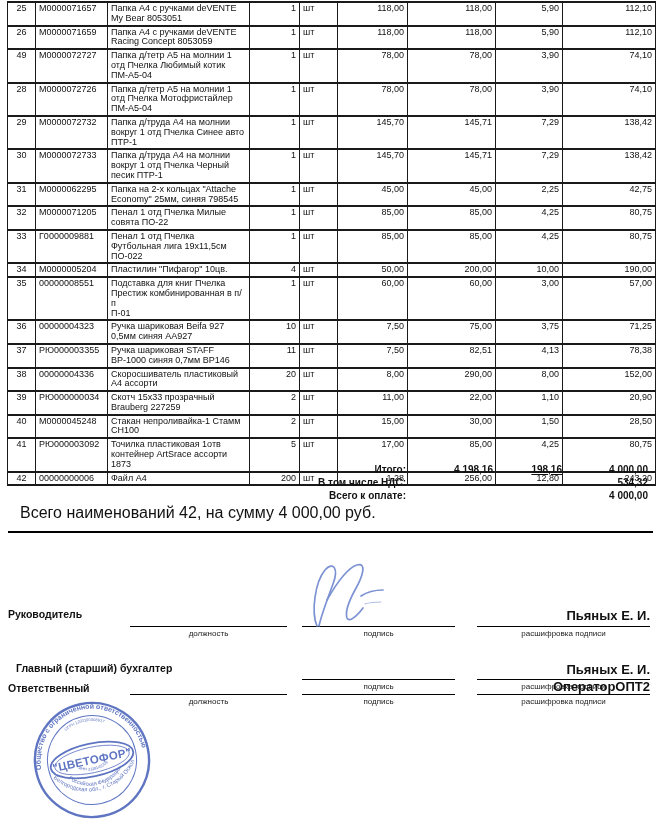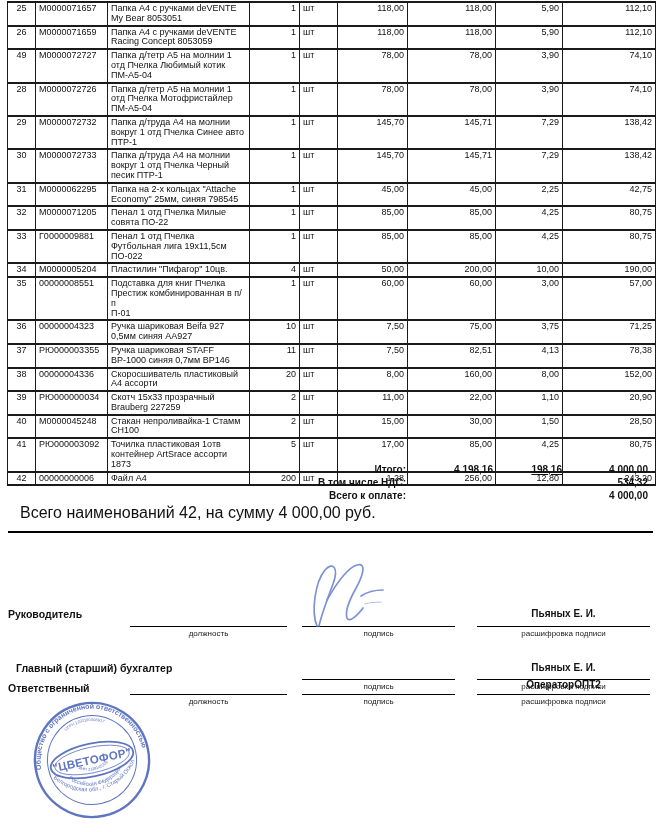--- a/index.html
+++ b/index.html
@@ -26,21 +26,21 @@
   .tot-row span{position:absolute; font-weight:bold; font-size:10px; white-space:nowrap;}
   .t-label{right:254px;}
   .t-sum{right:167px;}
   .t-vat{right:98px;text-decoration:underline;}
   .t-total{right:12px;}
   .summary{position:absolute; left:20px; width:645px; font-size:16px;}
   .summary .words{font-weight:bold; margin-top:3px;}
   .rule{position:absolute; left:8px; width:645px; border-top:2px solid #000;}
   
   .sig-role{position:absolute; left:8px; font-size:10.5px; font-weight:bold; white-space:nowrap;}
-  .sig-name{position:absolute; font-size:10px; font-weight:bold; text-align:center; white-space:nowrap;}
+  .sig-name{position:absolute; font-size:13px; font-weight:bold; text-align:right; white-space:nowrap;}
   .sig-line{position:absolute; border-top:1px solid #000; height:0;}
   .sig-sub{position:absolute; font-size:8px; color:#222; text-align:center; white-space:nowrap;}
   .ln-dolzh{left:130px; width:157px;}
   .ln-podp{left:302px; width:153px;}
   .ln-rassh{left:477px; width:173px;}
   .nm-rassh{left:477px; width:173px;}
   
   .scribble{position:absolute; left:295px; top:560px;}
   .stamp{position:absolute; left:30px; top:698px; opacity:.82;}
 </style>
@@ -224,21 +224,21 @@
           <td class="c-total">78,38</td>
         </tr>
         <tr>
           <td class="c-num">38</td>
           <td class="c-art">00000004336</td>
           <td class="c-desc">Скоросшиватель пластиковый
 А4 ассорти</td>
           <td class="c-qty">20</td>
           <td class="c-unit">шт</td>
           <td class="c-price">8,00</td>
-          <td class="c-sum">160,00</td>
+          <td class="c-sum">290,00</td>
           <td class="c-vat">8,00</td>
           <td class="c-total">152,00</td>
         </tr>
         <tr>
           <td class="c-num">39</td>
           <td class="c-art">РЮ000000034</td>
           <td class="c-desc">Скотч 15х33 прозрачный
 Brauberg 227259</td>
           <td class="c-qty">2</td>
           <td class="c-unit">шт</td>

